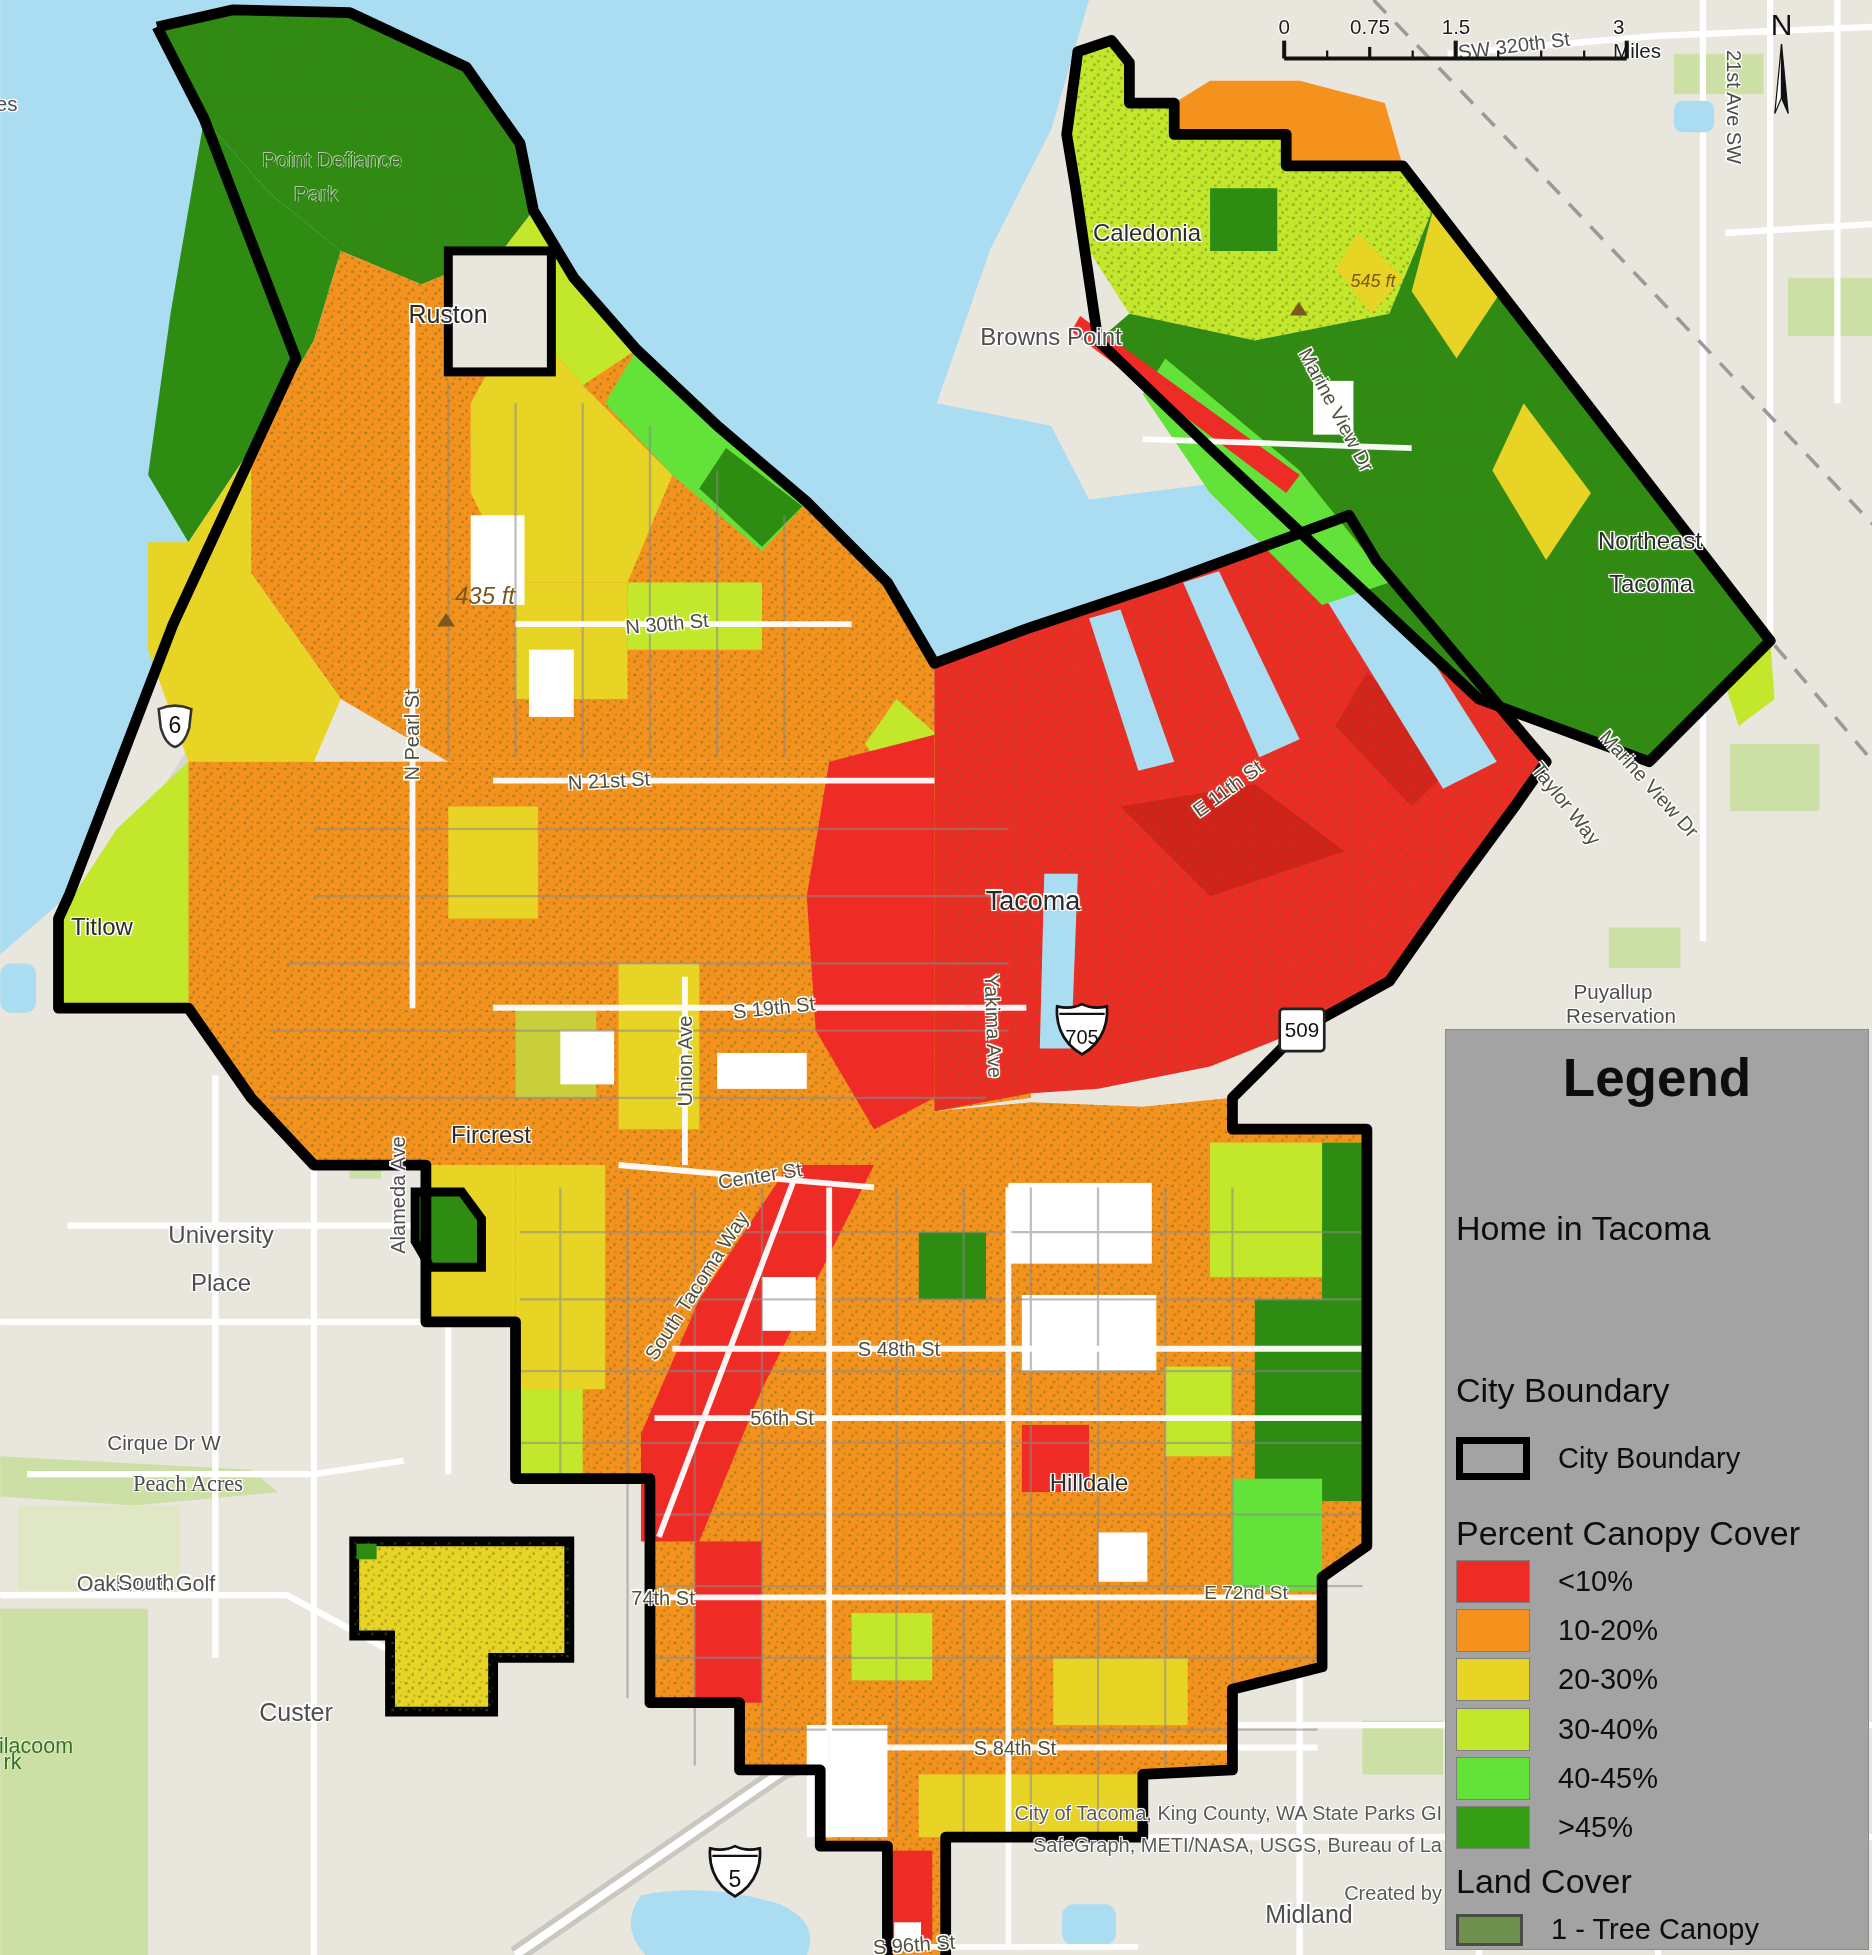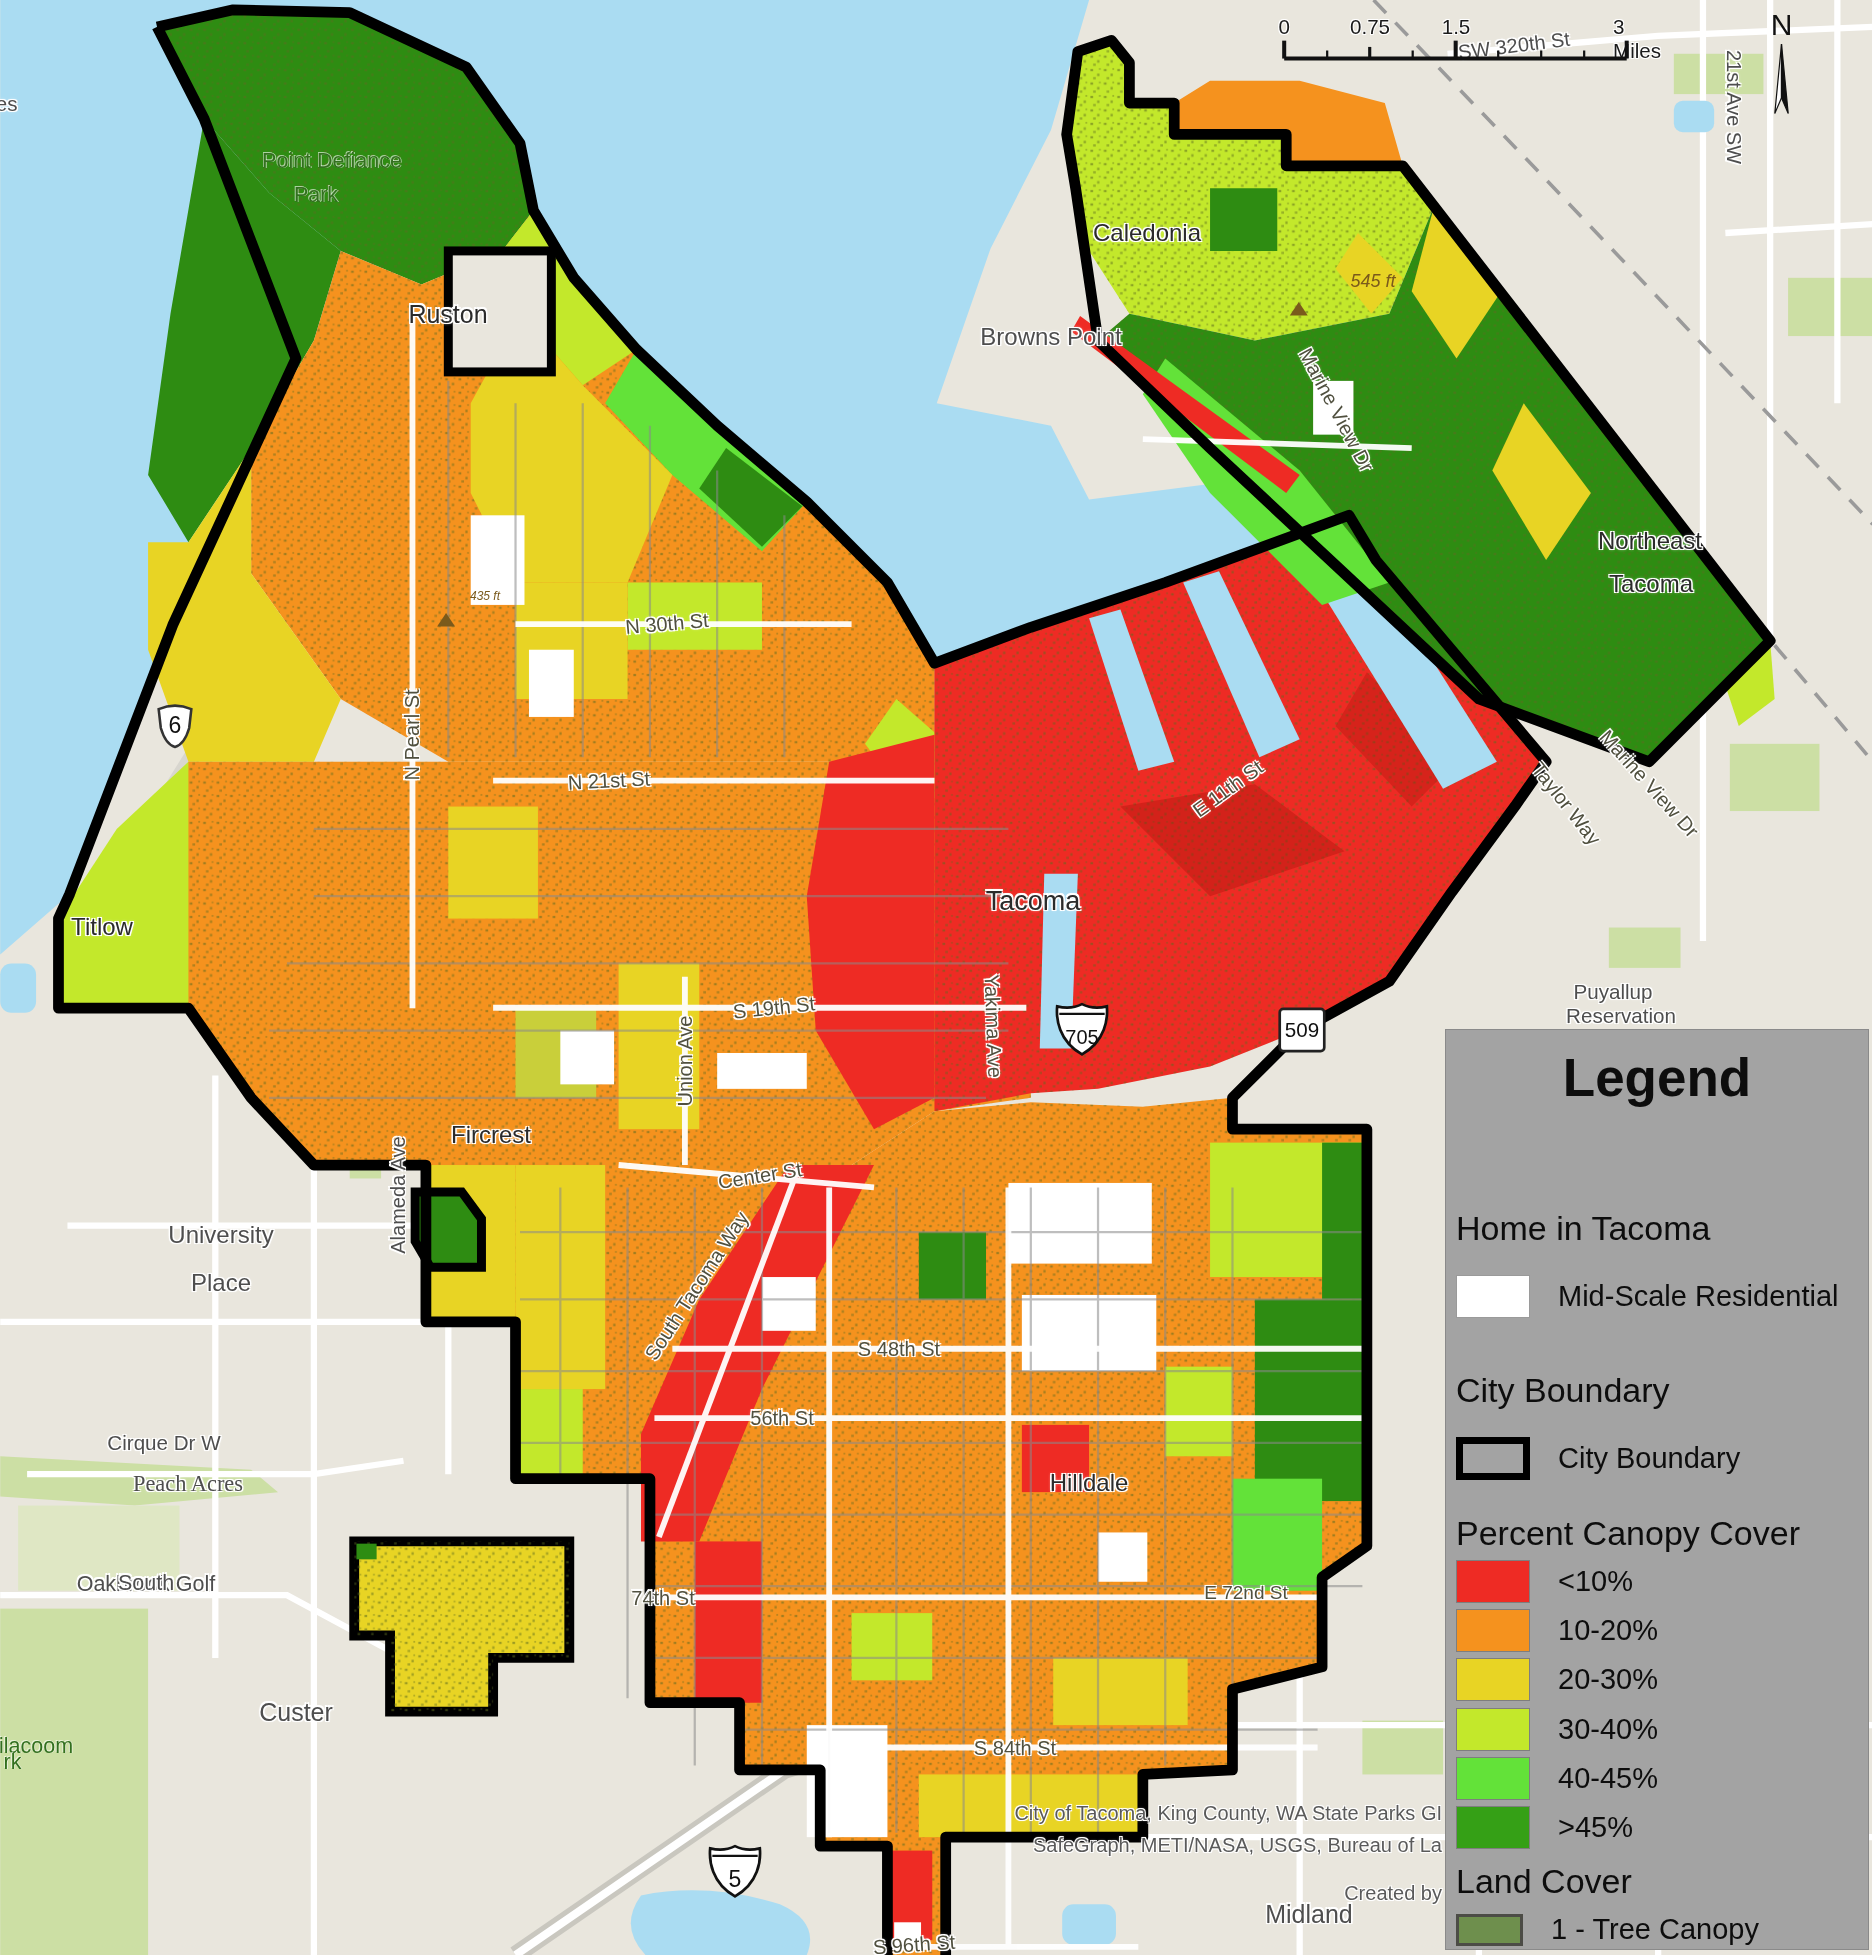--- a/index.html
+++ b/index.html
@@ -285,21 +285,21 @@
       <span class="ml bm" style="left: 1514px; top: 46px; font-size: 20px; transform: translate(-50%, -50%) rotate(-7deg);">SW 320th St</span>
       <span class="ml bm" style="left: 1733px; top: 107px; font-size: 20px; transform: translate(-50%, -50%) rotate(90deg);">21st Ave SW</span>
       <span class="ml city" style="left: 1147px; top: 233px; font-size: 24px; transform: translate(-50%, -50%) rotate(0deg);">Caledonia</span>
       <span class="ml bm" style="left: 1051px; top: 337px; font-size: 24px; transform: translate(-50%, -50%) rotate(0deg);">Browns Point</span>
       <span class="ml elev" style="left: 1337px; top: 281px; font-size: 18px; transform: translate(-50%, -50%) rotate(0deg); margin-left: 36px;">545 ft</span>
       <span class="ml st" style="left: 1336px; top: 410px; font-size: 20px; transform: translate(-50%, -50%) rotate(62deg);">Marine View Dr</span>
       <span class="ml city" style="left: 1650px; top: 541px; font-size: 24px; transform: translate(-50%, -50%) rotate(0deg);">Northeast</span>
       <span class="ml city" style="left: 1651px; top: 584px; font-size: 24px; transform: translate(-50%, -50%) rotate(0deg);">Tacoma</span>
       <span class="ml st" style="left: 1649px; top: 784px; font-size: 20px; transform: translate(-50%, -50%) rotate(48deg);">Marine View Dr</span>
       <span class="ml st" style="left: 1566px; top: 804px; font-size: 20px; transform: translate(-50%, -50%) rotate(52deg);">Taylor Way</span>
-      <span class="ml elev" style="left: 485px; top: 596px; font-size: 12px; transform: translate(-50%, -50%) rotate(0deg); text-align: center;">435 ft</span>
+      <span class="ml elev" style="left: 485px; top: 596px; font-size: 24px; transform: translate(-50%, -50%) rotate(0deg); text-align: center;">435 ft</span>
       <span class="ml st" style="left: 412px; top: 735px; font-size: 20px; transform: translate(-50%, -50%) rotate(-90deg);">N Pearl St</span>
       <span class="ml st" style="left: 667px; top: 624px; font-size: 20px; transform: translate(-50%, -50%) rotate(-5deg);">N 30th St</span>
       <span class="ml st" style="left: 609px; top: 781px; font-size: 20px; transform: translate(-50%, -50%) rotate(-3deg);">N 21st St</span>
       <span class="ml st" style="left: 1228px; top: 789px; font-size: 20px; transform: translate(-50%, -50%) rotate(-36deg);">E 11th St</span>
       <span class="ml city" style="left: 1033px; top: 901px; font-size: 27px; transform: translate(-50%, -50%) rotate(0deg);">Tacoma</span>
       <span class="ml city" style="left: 102px; top: 927px; font-size: 24px; transform: translate(-50%, -50%) rotate(0deg);">Titlow</span>
       <span class="ml st" style="left: 774px; top: 1008px; font-size: 20px; transform: translate(-50%, -50%) rotate(-6deg);">S 19th St</span>
       <span class="ml st" style="left: 685px; top: 1061px; font-size: 20px; transform: translate(-50%, -50%) rotate(-90deg);">Union Ave</span>
       <span class="ml st" style="left: 993px; top: 1026px; font-size: 20px; transform: translate(-50%, -50%) rotate(88deg);">Yakima Ave</span>
       <span class="ml bm" style="left: 1613px; top: 992px; font-size: 20.6px; transform: translate(-50%, -50%) rotate(0deg);">Puyallup</span>
@@ -383,24 +383,20 @@
 </div>
 
 <div class="attr" style="top:1802px;">City of Tacoma, King County, WA State Parks GI</div>
 <div class="attr" style="top:1834px;">SafeGraph, METI/NASA, USGS, Bureau of La</div>
 <div class="attr" style="top:1882px;">Created by </div>
 
 <div id="legend">
   <div class="lg-title">Legend</div>
 
   <div class="lg-h" style="top:179px;">Home in Tacoma</div>
-  <div class="lg-row" style="top:244px;">
-    <span class="sw sw-home" style="background: rgb(255, 255, 255);"></span>
-    <span class="lg-lab">Mid-Scale Residential</span>
-  </div>
 
   <div class="lg-h" style="top:341px;">City Boundary</div>
   <div class="lg-row" style="top:406px;">
     <span class="sw sw-boundary"></span>
     <span class="lg-lab">City Boundary</span>
   </div>
 
   <div class="lg-h" style="top:484px;">Percent Canopy Cover</div>
   <div class="lg-row" style="top:529px;">
     <span class="sw" style="background: rgb(238, 43, 36);"></span>

